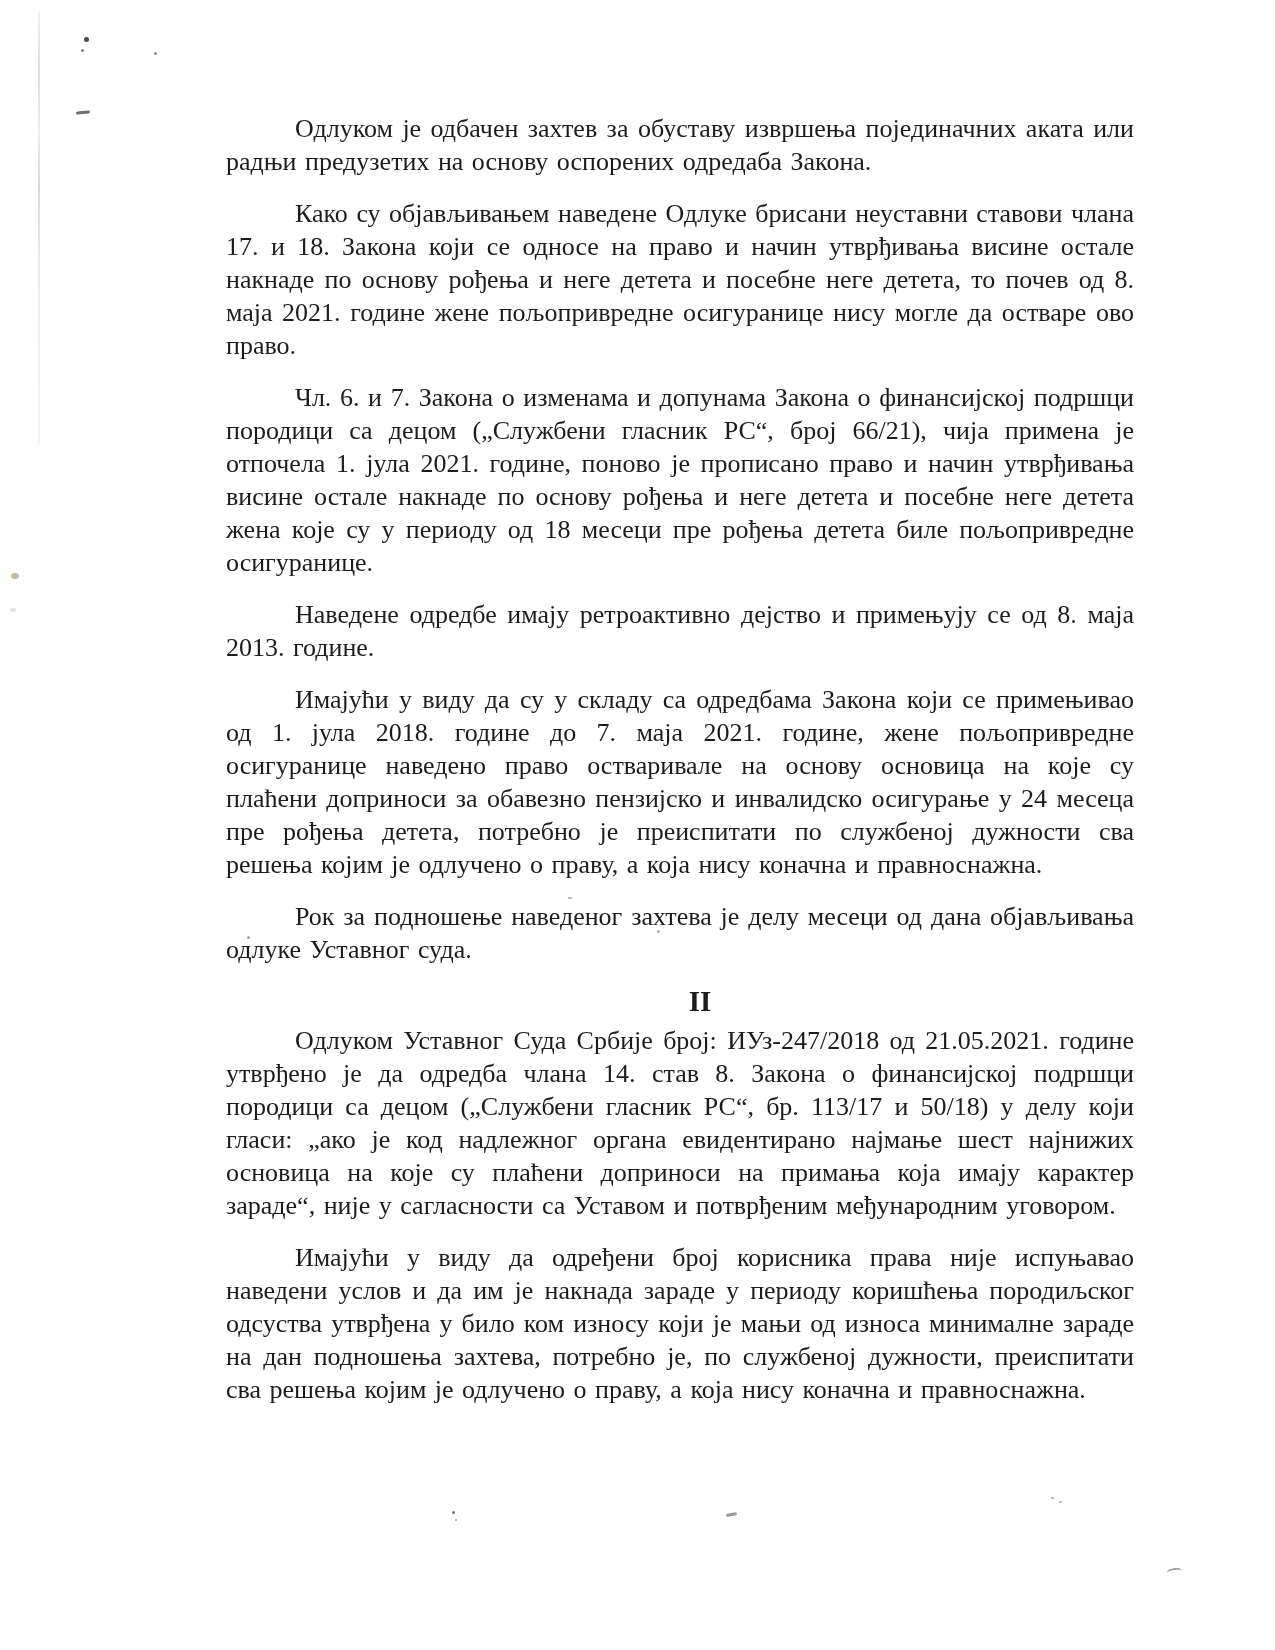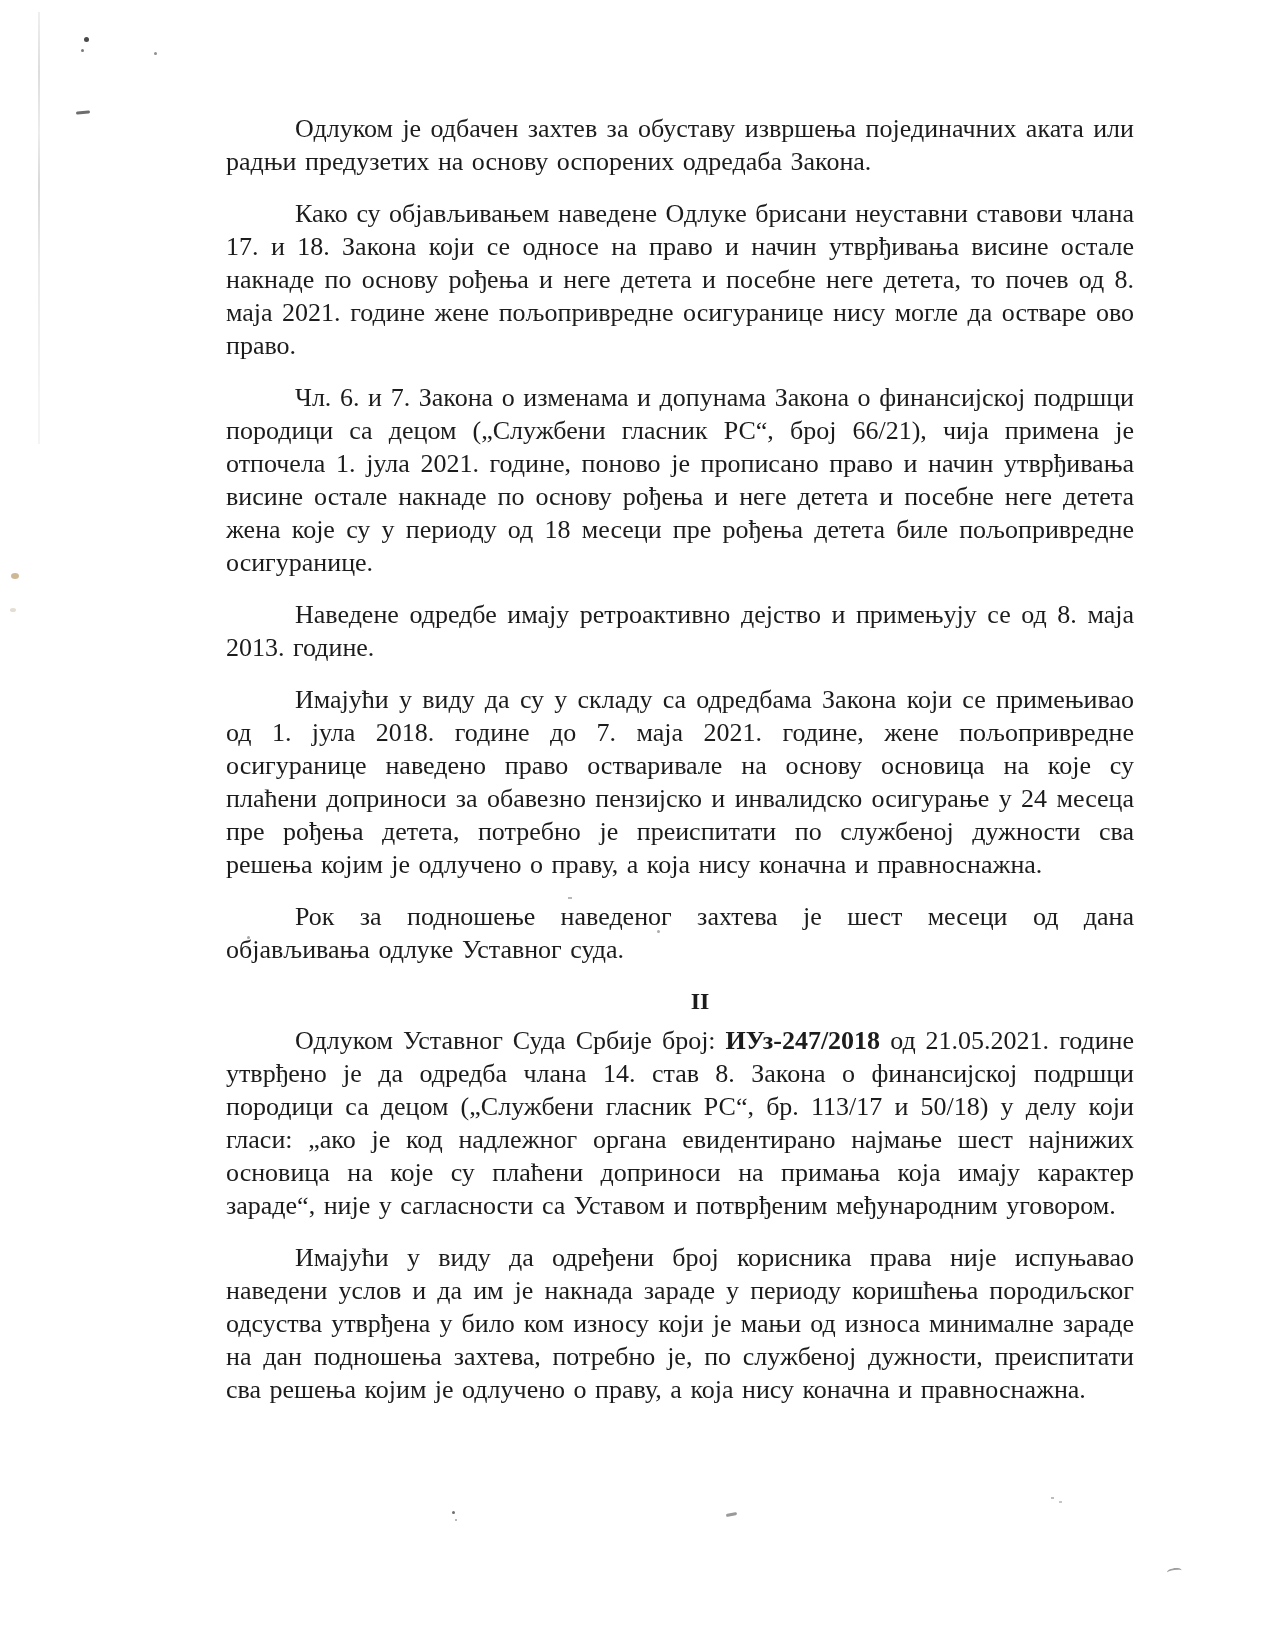--- a/index.html
+++ b/index.html
@@ -21,29 +21,29 @@
   }
   .para {
     font-size: 26px;
     line-height: 33px;
     text-align: justify;
     text-indent: 69px;
     margin: 0 0 19px 0;
     word-spacing: 2px;
   }
   .section-heading {
-    font-size: 24px;
+    font-size: 29px;
     line-height: 33px;
     font-weight: bold;
     text-align: center;
     text-indent: 0;
     margin: 16px 0 6px 0;
     padding-left: 40px;
   }
-  .bold-inline { font-weight: bold; }
+  .bold-inline { font-weight: normal; }
 
   
   .artifact { position: absolute; pointer-events: none; }
   .a-dot { border-radius: 50%; }
   .art-colon-d1 { left: 84px; top: 37px; width: 5px; height: 5px; background: #4a4a4a; }
   .art-colon-d2 { left: 81px; top: 49px; width: 3px; height: 3px; background: #7a7a7a; }
   .art-dot-right { left: 154px; top: 52px; width: 3px; height: 3px; background: #8f8f8f; }
   .art-dash { left: 76px; top: 111px; width: 14px; height: 3px; background: #6e6e6e; border-radius: 2px; transform: rotate(-6deg); }
   .art-vline {
     left: 38px; top: 12px; width: 2px; height: 432px; opacity: .85;
@@ -86,21 +86,21 @@
     <div class="artifact art-br-d2"></div>
     <div class="artifact art-br-tilde"></div>
   </div>
 
   <div class="content">
     <p class="para">Одлуком је одбачен захтев за обуставу извршења појединачних аката или радњи предузетих на основу оспорених одредаба Закона.</p>
     <p class="para">Како су  објављивањем наведене Одлуке брисани неуставни ставови члана 17. и 18. Закона који се односе на право и начин утврђивања висине остале накнаде по основу рођења и неге детета и посебне неге детета, то почев од 8. маја 2021. године жене пољопривредне осигуранице нису могле да остваре ово право.</p>
     <p class="para">Чл. 6. и 7. Закона о изменама и допунама Закона о финансијској подршци породици са децом („Службени гласник РС“, број 66/21), чија примена је отпочела 1. јула 2021. године, поново је прописано право и начин утврђивања висине остале накнаде по основу рођења и неге детета и посебне неге детета жена које су у периоду од 18 месеци пре рођења детета биле пољопривредне осигуранице.</p>
     <p class="para">Наведене  одредбе имају ретроактивно дејство и примењују се од 8. маја 2013. године.</p>
     <p class="para">Имајући у виду да су у складу са одредбама Закона који се примењивао од 1. јула 2018. године до 7. маја 2021. године, жене пољопривредне осигуранице наведено право остваривале на основу основица на које су плаћени доприноси за обавезно пензијско и инвалидско осигурање у 24 месеца пре рођења детета, потребно је преиспитати по службеној дужности сва решења којим је одлучено о праву, а која нису коначна и правноснажна.</p>
-    <p class="para">Рок за подношење наведеног захтева је шест месеци од дана објављивања одлуке Уставног суда.</p>
+    <p class="para">Рок за подношење наведеног захтева је делу месеци од дана објављивања одлуке Уставног суда.</p>
 
     <p class="para section-heading">II</p>
 
     <p class="para">
       <span>Одлуком Уставног Суда Србије  број: </span><span class="bold-inline">ИУз-247/2018</span><span> од 21.05.2021. године утврђено је да одредба члана 14. став 8. Закона о финансијској подршци породици са децом („Службени гласник РС“, бр. 113/17 и 50/18) у делу који гласи: „ако је код надлежног органа евидентирано најмање шест најнижих основица на које су плаћени доприноси на примања која имају карактер зараде“, није у сагласности са Уставом и потврђеним међународним уговором.</span>
     </p>
 
     <p class="para">Имајући у виду да одређени број корисника права није испуњавао наведени услов и да им је накнада зараде у периоду коришћења породиљског одсуства утврђена у било ком износу који је мањи од износа минималне зараде на дан подношења захтева, потребно је, по службеној дужности, преиспитати сва решења којим је одлучено о праву, а која нису коначна и правноснажна.</p>
   </div>
 

